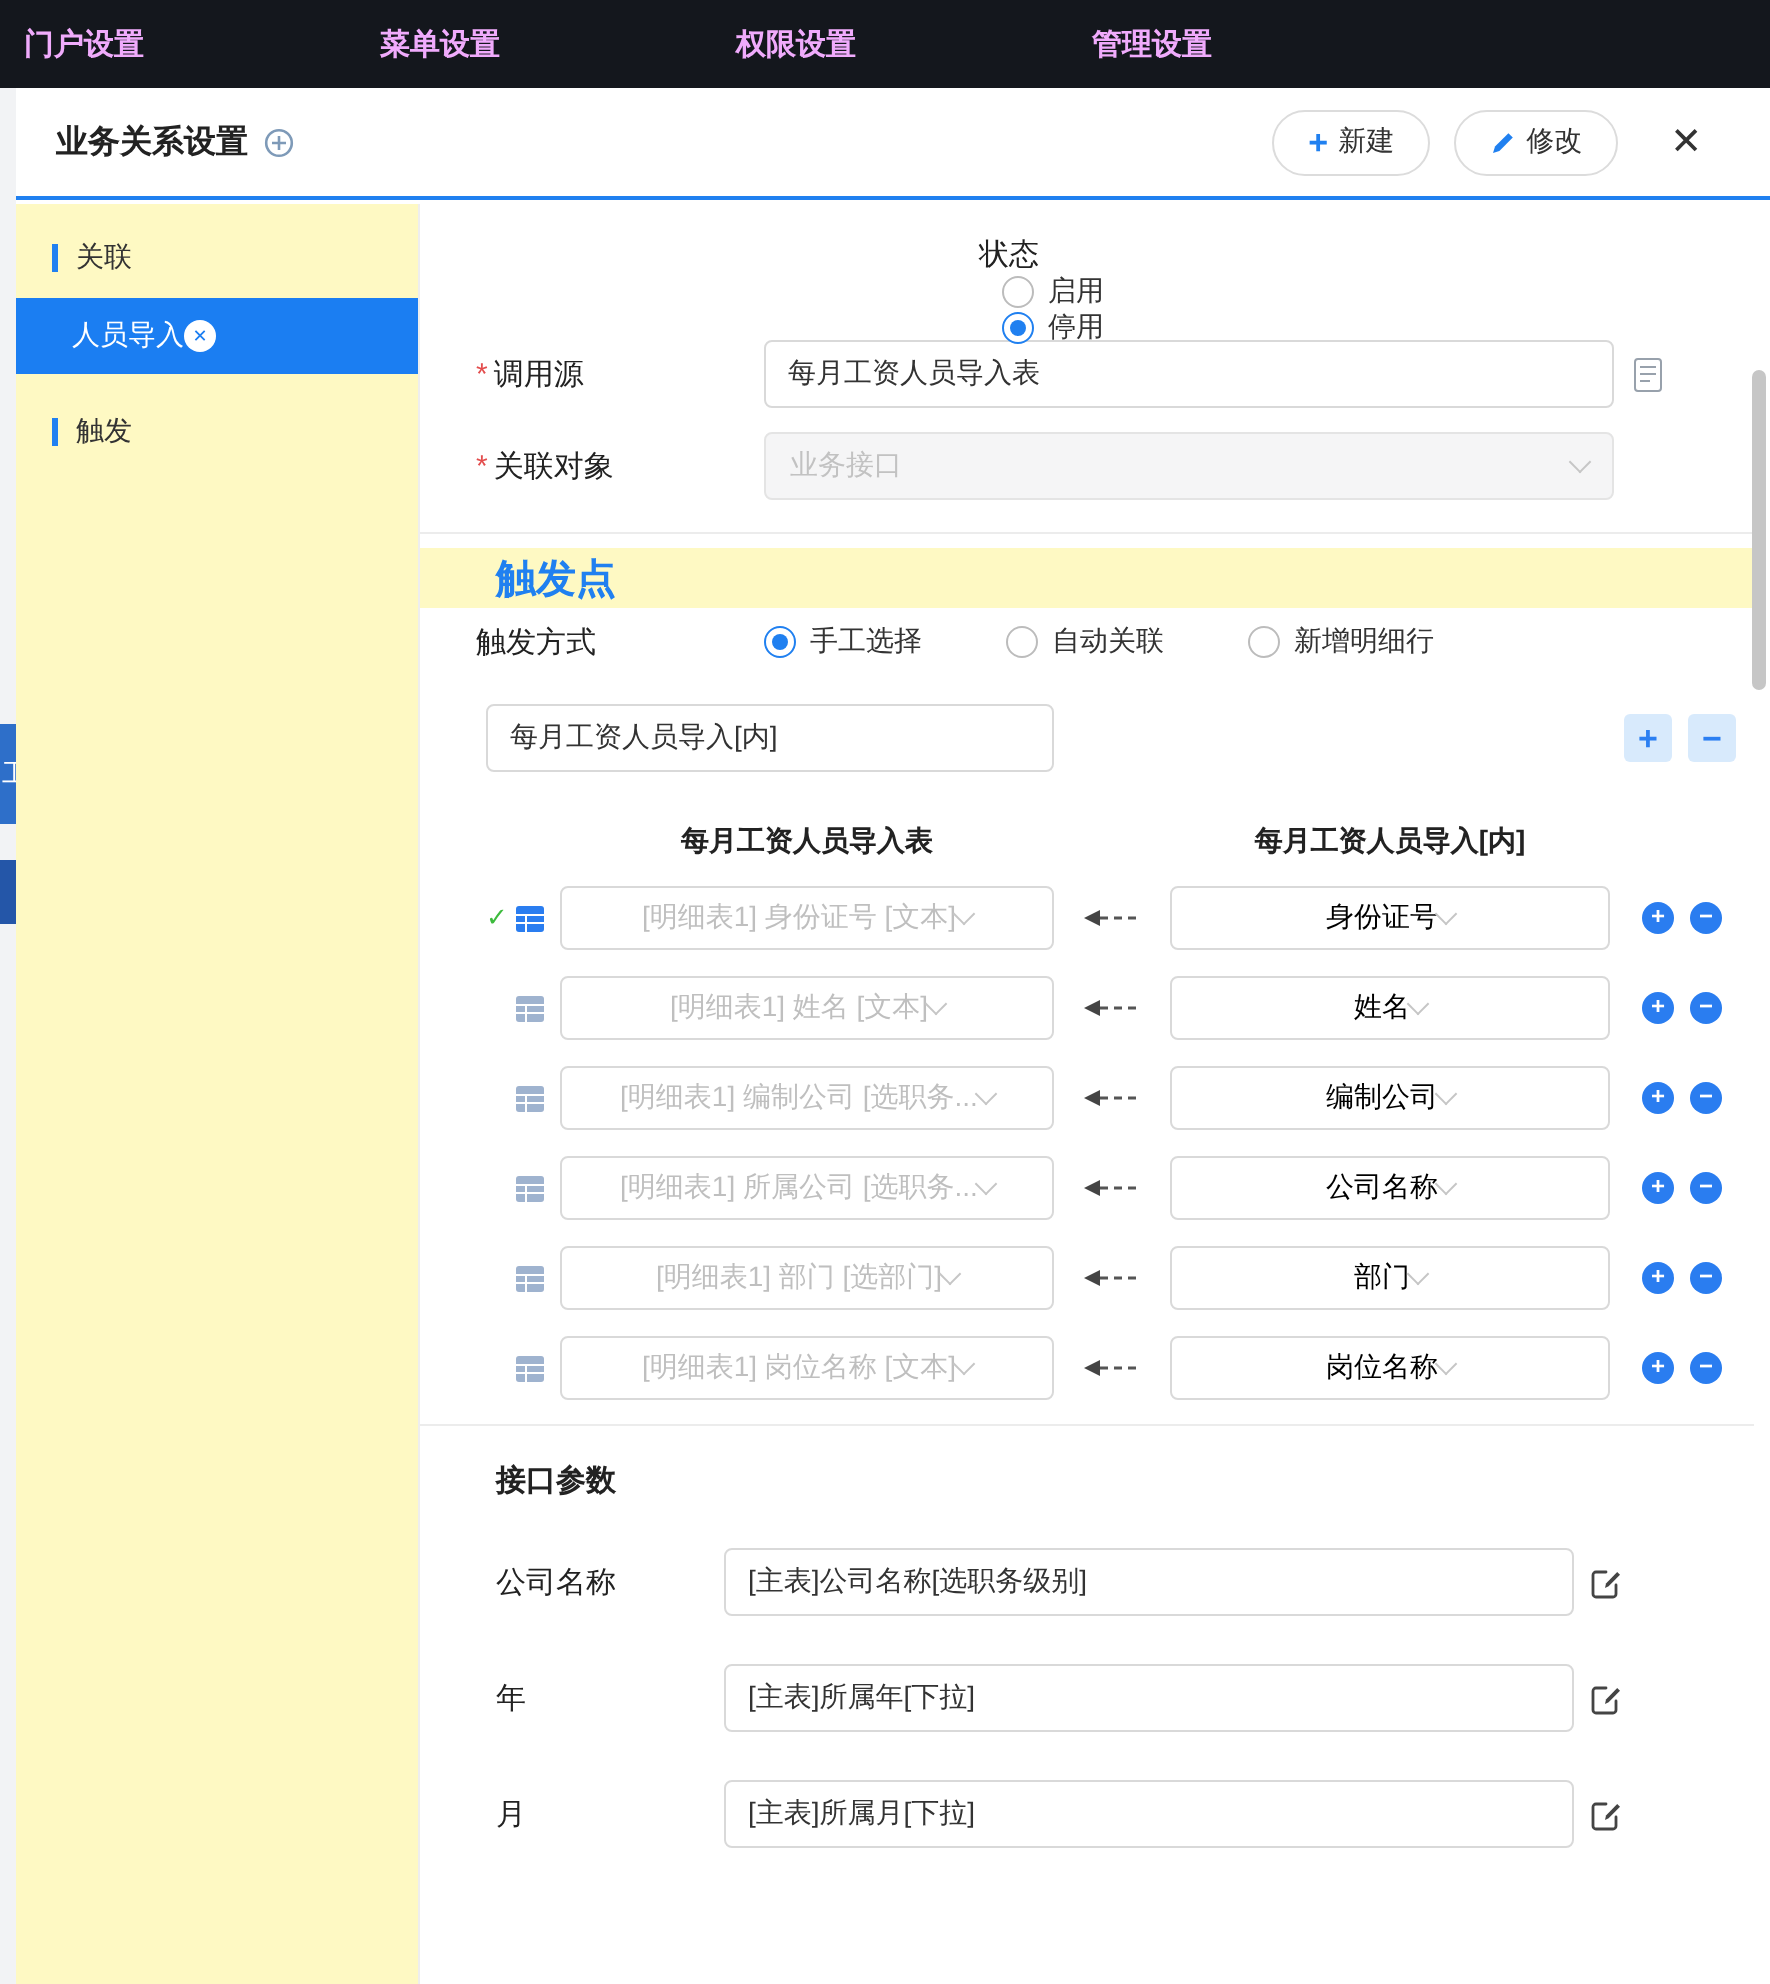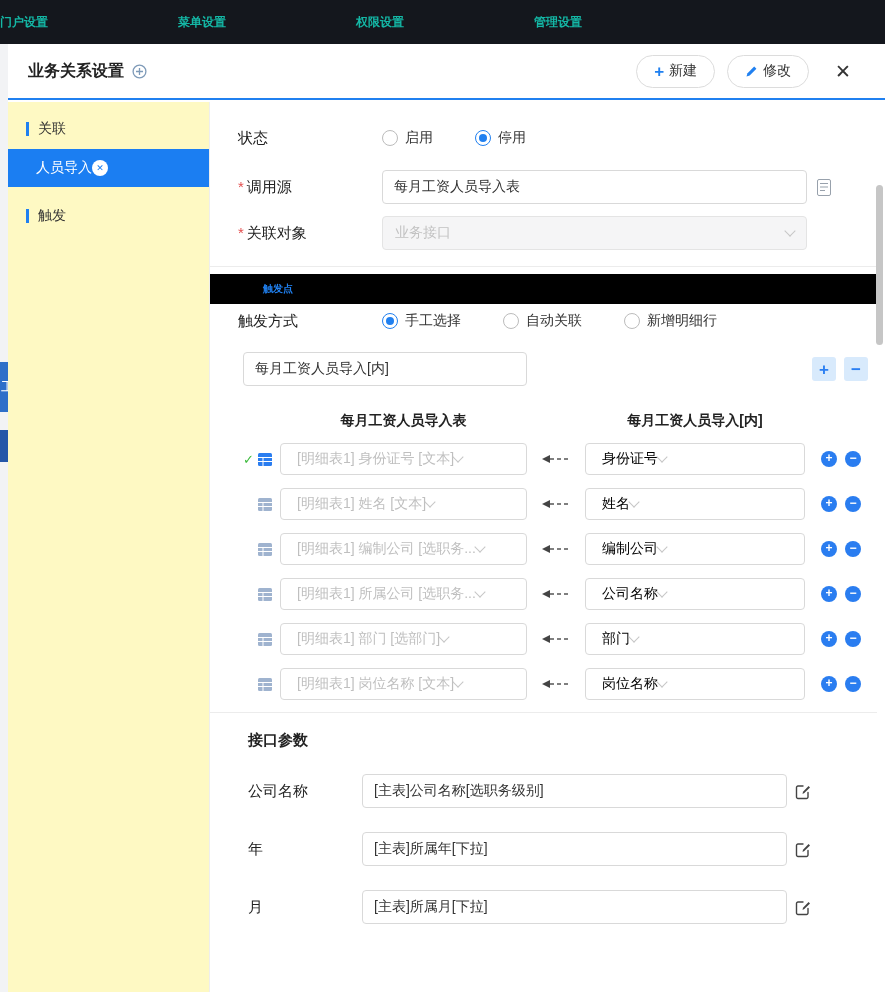--- a/index.html
+++ b/index.html
@@ -2,21 +2,21 @@
 <html><head>
 <meta charset="utf-8">
 <style>
   * { box-sizing: border-box; }
   html,body { margin:0; padding:0; }
   body { font-family:"Liberation Sans","DejaVu Sans",sans-serif; }
   .screen { position:relative; width:885px; height:992px; background:#f2f3f5; overflow:hidden; }
 
   
   .topbar { position:absolute; top:0; left:0; right:0; height:44px; background:#14171d; display:flex; align-items:center; z-index:3; }
-  .topbar .tab { width:178px; color:#14b8a6; font-size:12px; font-weight:bold; cursor:pointer; }
+  .topbar .tab { width:178px; padding-left:12px; color:#f0abfc; font-size:15px; font-weight:bold; cursor:pointer; }
 
   
   .bg-frag1 { position:absolute; left:0; top:362px; width:9px; height:50px; background:#2e6fc9; color:#fff; font-size:13px; overflow:hidden; display:flex; align-items:center; padding-left:1px; }
   .bg-frag2 { position:absolute; left:0; top:430px; width:9px; height:32px; background:#2456a8; }
 
   
   .panel { position:absolute; top:44px; left:8px; right:0; bottom:0; background:#fff; z-index:2; }
   .panel-header { height:56px; display:flex; align-items:center; padding:0 20px; border-bottom:2px solid #2080f0; }
   .title { font-size:16px; font-weight:bold; color:#222; }
   .title-icon { margin-left:8px; display:flex; cursor:pointer; }
@@ -45,38 +45,38 @@
   .radio.checked .rdot::after { content:""; position:absolute; inset:3px; background:#2080f0; border-radius:50%; }
 
   .tinput { height:34px; border:1px solid #d9d9d9; border-radius:4px; padding:0 11px; font-size:14px; color:#333; background:#fff; font-family:inherit; outline:none; }
   .w425 { width:425px; }
   .doc-ico { margin-left:10px; display:flex; cursor:pointer; }
 
   .dselect { width:425px; height:34px; background:#f5f5f6; border:1px solid #e4e4e4; border-radius:4px; display:flex; align-items:center; justify-content:space-between; padding:0 12px; color:#c2c2c2; font-size:14px; cursor:default; }
   .chev { width:8px; height:8px; border-right:1.6px solid #c6c6c6; border-bottom:1.6px solid #c6c6c6; transform:rotate(45deg); margin-top:-4px; flex-shrink:0; }
 
   .hr { border-top:1px solid #ececec; margin-top:16px; margin-right:8px; }
-  .band { height:30px; background:#000000; color:#2080f0; font-weight:bold; font-size:10px; display:flex; align-items:center; padding-left:53px; margin-top:7px; margin-right:8px; }
+  .band { height:30px; background:#fef9c3; color:#2080f0; font-weight:bold; font-size:20px; display:flex; align-items:center; padding-left:38px; margin-top:7px; margin-right:8px; }
 
   .mapname-row { margin-top:14px; display:flex; align-items:center; padding-left:33px; }
   .mapname-row .tinput { width:284px; }
   .sq-group { margin-left:auto; margin-right:17px; display:flex; gap:8px; }
   .sqbtn { width:24px; height:24px; background:#d8eafc; color:#2b7ff2; border-radius:3px; display:flex; align-items:center; justify-content:center; font-size:17px; font-weight:bold; cursor:pointer; line-height:1; }
 
   .colheads { margin-top:26px; display:flex; font-size:14px; font-weight:bold; color:#222; }
   .colhead-left { margin-left:70px; width:247px; text-align:center; }
   .colhead-right { margin-left:58px; width:220px; text-align:center; }
 
   .maprow { margin-top:13px; display:flex; align-items:center; padding-left:33px; }
   .chk-slot { width:15px; font-size:13px; font-weight:bold; color:#3dbb3d; flex-shrink:0; }
   .chk-slot.empty { visibility:hidden; }
   .grid-ico { display:flex; flex-shrink:0; }
   .grid-ico.bright { color:#2a7df0; }
   .grid-ico.dim { color:#9fb3cf; }
-  .dd { height:32px; border:1px solid #d9d9d9; border-radius:4px; display:flex; align-items:center; justify-content:flex-start; padding:0 16px; font-size:14px; background:#fff; cursor:pointer; }
+  .dd { height:32px; border:1px solid #d9d9d9; border-radius:4px; display:flex; align-items:center; justify-content:center; padding:0 2px; font-size:14px; background:#fff; cursor:pointer; }
   .dd-src { width:247px; margin-left:8px; color:#bfbfbf; }
   .dd-src span.txt, .dd-tgt span.txt { white-space:nowrap; overflow:hidden; text-overflow:ellipsis; }
   .dd-tgt { width:220px; color:#000000; }
   .arrow-slot { width:58px; display:flex; align-items:center; justify-content:center; flex-shrink:0; }
   .cbtn { width:16px; height:16px; border-radius:50%; background:#2a7df0; color:#fff; font-size:12px; line-height:15px; text-align:center; font-weight:bold; cursor:pointer; flex-shrink:0; }
   .cbtn.plus { margin-left:16px; }
   .cbtn.minus { margin-left:8px; }
 
   .ptitle { margin-top:18px; padding-left:38px; font-weight:bold; font-size:15px; color:#222; }
   .prow { margin-top:24px; display:flex; align-items:center; }
@@ -139,21 +139,21 @@
           <span class="remove-ico">✕</span>
         </div>
         <div class="side-item">
           <span class="bar"></span>
           <span>触发</span>
         </div>
       </div>
 
       <div class="content">
 
-        <div class="frow" style="margin-top:6px; height:40px;">
+        <div class="frow" style="margin-top:6px; height:40px;flex-direction:column;">
           <span class="flabel">状态</span>
           <span class="radio">
             <span class="rdot"></span>
             <span>启用</span>
           </span>
           <span class="radio checked">
             <span class="rdot"></span>
             <span>停用</span>
           </span>
         </div>

